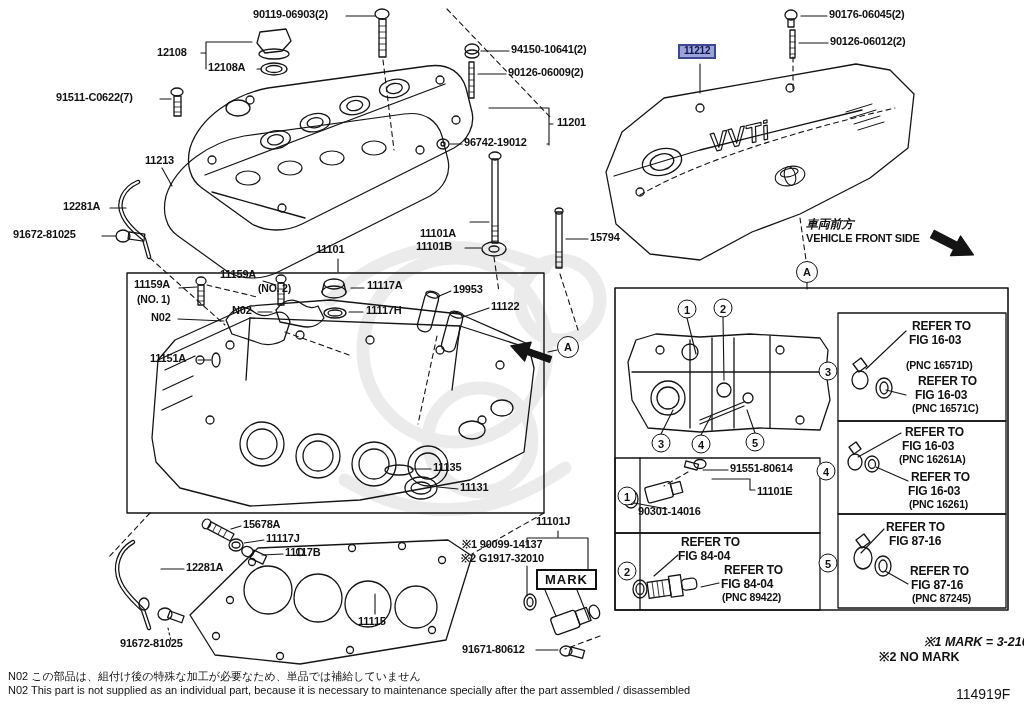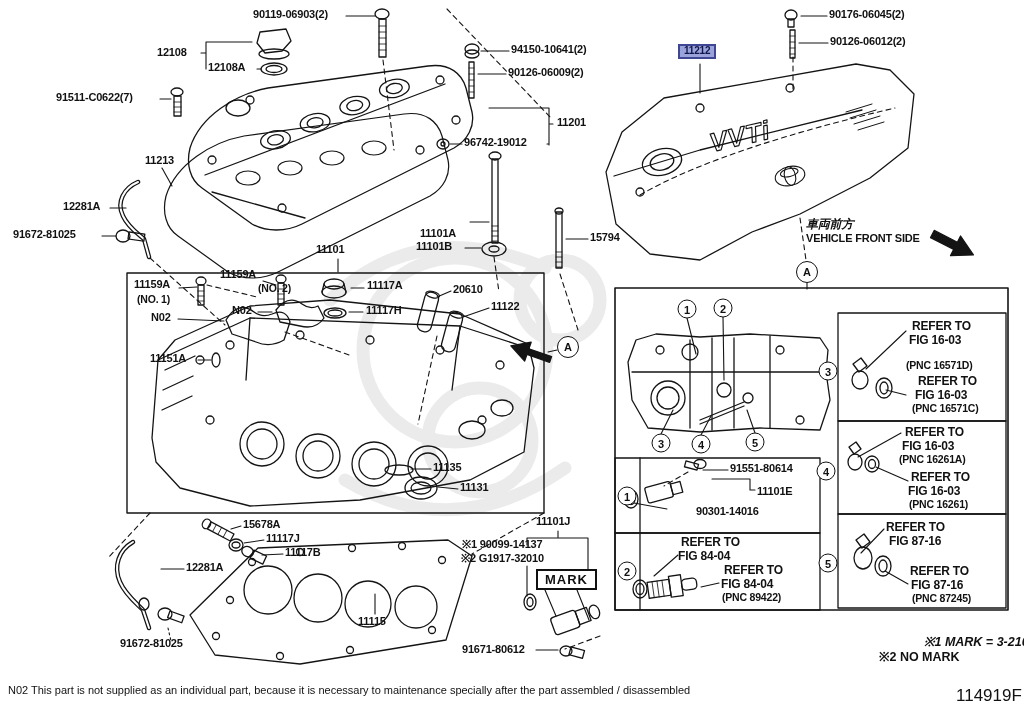--- a/index.html
+++ b/index.html
@@ -6,21 +6,21 @@
   #stage{position:relative;width:1024px;height:707px;background:#ffffff;overflow:hidden;
          font-family:"Liberation Sans",sans-serif;}
   #art{position:absolute;left:0;top:0;}
   .lbl{position:absolute;white-space:nowrap;color:#111;font-family:"Liberation Sans",sans-serif;
        font-weight:bold;letter-spacing:-0.2px;line-height:1.05;}
   .b13{font-size:11px;}
   .b12{font-size:12px;}
   .b11{font-size:10.5px;}
   .b14{font-size:10px;text-align:center;}
   .n13{font-size:12.5px;font-weight:600;letter-spacing:0;}
-  .n12{font-size:17px;font-weight:normal;letter-spacing:0;}
+  .n12{font-size:14px;font-weight:normal;letter-spacing:0;}
   .note{font-size:11px;font-weight:normal;letter-spacing:0;}
   .jp13{font-size:12px;}
   .hl{background:#9aa4da;border:2px solid #3f4795;padding:0 4px;color:#10154a;}
   .callout{position:absolute;border:1.6px solid #111;border-radius:50%;background:#fff;
            display:flex;align-items:center;justify-content:center;
            font:bold 11px "Liberation Sans",sans-serif;color:#111;transform:translate(-50%,-50%);}
   .markbox{position:absolute;border:2px solid #111;background:#fff;color:#111;
            font:bold 13px "Liberation Sans",sans-serif;padding:1px 7px;letter-spacing:1px;}
 </style>
 </head>
@@ -402,38 +402,38 @@
     <div class="lbl b13" style="left: 420px; top: 228px;">11101A</div>
     <div class="lbl b13" style="left: 416px; top: 241px;">11101B</div>
     <div class="lbl b13" style="left: 134px; top: 279px;">11159A</div>
     <div class="lbl b11" style="left: 137px; top: 294px;">(NO. 1)</div>
     <div class="lbl b13" style="left: 220px; top: 269px;">11159A</div>
     <div class="lbl b11" style="left: 223px; top: 283px; padding-left: 35px;">(NO. 2)</div>
     <div class="lbl b13" style="left: 151px; top: 312px;">N02</div>
     <div class="lbl b13" style="left: 232px; top: 305px;">N02</div>
     <div class="lbl b13" style="left: 367px; top: 280px;">11117A</div>
     <div class="lbl b13" style="left: 366px; top: 305px;">11117H</div>
-    <div class="lbl b13" style="left: 453px; top: 284px;">20610</div>
+    <div class="lbl b13" style="left: 453px; top: 284px;">19953</div>
     <div class="lbl b13" style="left: 491px; top: 301px;">11122</div>
     <div class="lbl b13" style="left: 150px; top: 353px; text-align: right;">11151A</div>
     <div class="lbl b13" style="left: 433px; top: 462px;">11135</div>
     <div class="lbl b13" style="left: 460px; top: 482px;">11131</div>
     <div class="lbl b13" style="left: 243px; top: 519px;">15678A</div>
     <div class="lbl b13" style="left: 266px; top: 533px;">11117J</div>
     <div class="lbl b13" style="left: 285px; top: 547px;">11117B</div>
     <div class="lbl b13" style="left: 186px; top: 562px;">12281A</div>
     <div class="lbl b13" style="left: 358px; top: 616px;">11115</div>
     <div class="lbl b13" style="left: 120px; top: 638px;">91672-81025</div>
     <div class="lbl b13" style="left: 536px; top: 516px;">11101J</div>
     <div class="lbl b13" style="left: 462px; top: 539px;">※1 90099-14137</div>
     <div class="lbl b13" style="left: 461px; top: 553px;">※2 G1917-32010</div>
     <div class="lbl b13" style="left: 462px; top: 644px;">91671-80612</div>
     <div class="lbl b13" style="left: 730px; top: 463px;">91551-80614</div>
     <div class="lbl b13" style="left: 757px; top: 486px;">11101E</div>
-    <div class="lbl b13" style="left: 696px; top: 506px;">90301-14016</div>
+    <div class="lbl b13" style="left: 638px; top: 506px;">90301-14016</div>
     <div class="lbl b12" style="left: 681px; top: 536px;">REFER TO</div>
     <div class="lbl b12" style="left: 678px; top: 550px;">FIG 84-04</div>
     <div class="lbl b12" style="left: 724px; top: 564px;">REFER TO</div>
     <div class="lbl b12" style="left: 721px; top: 578px;">FIG 84-04</div>
     <div class="lbl b11" style="left: 722px; top: 592px;">(PNC 89422)</div>
     <div class="lbl b12" style="left: 912px; top: 320px;">REFER TO</div>
     <div class="lbl b12" style="left: 909px; top: 334px;">FIG 16-03</div>
     <div class="lbl b11" style="left: 906px; top: 360px;">(PNC 16571D)</div>
     <div class="lbl b12" style="left: 918px; top: 375px;">REFER TO</div>
     <div class="lbl b12" style="left: 915px; top: 389px;">FIG 16-03</div>
@@ -444,20 +444,21 @@
     <div class="lbl b12" style="left: 911px; top: 471px;">REFER TO</div>
     <div class="lbl b12" style="left: 908px; top: 485px;">FIG 16-03</div>
     <div class="lbl b11" style="left: 909px; top: 499px;">(PNC 16261)</div>
     <div class="lbl b12" style="left: 886px; top: 521px;">REFER TO</div>
     <div class="lbl b12" style="left: 889px; top: 535px;">FIG 87-16</div>
     <div class="lbl b12" style="left: 910px; top: 565px;">REFER TO</div>
     <div class="lbl b12" style="left: 911px; top: 579px;">FIG 87-16</div>
     <div class="lbl b11" style="left: 912px; top: 593px;">(PNC 87245)</div>
     <div class="lbl n13" style="left: 924px; top: 636px; font-style: italic;">※1 MARK = 3-21011</div>
     <div class="lbl n13" style="left: 879px; top: 651px;">※2 NO MARK</div>
+    <div class="lbl note" style="left: 8px; top: 671px;">N02  この部品は、組付け後の特殊な加工が必要なため、単品では補給していません</div>
     <div class="lbl note" style="left: 8px; top: 685px; text-align: right;">N02  This part is not supplied as an individual part, because it is necessary to maintenance specially after the part assembled / disassembled</div>
     <div class="lbl n12" style="left: 956px; top: 687px;">114919F</div>
     <div class="callout" style="width: 20px; height: 20px; left: 568px; top: 347px;">A</div>
     <div class="callout" style="width: 20px; height: 20px; left: 807px; top: 272px;">A</div>
     <div class="callout" style="width: 17px; height: 17px; left: 687px; top: 309px;">1</div>
     <div class="callout" style="width: 17px; height: 17px; left: 723px; top: 308px;">2</div>
     <div class="callout" style="width: 17px; height: 17px; left: 661px; top: 443px;">3</div>
     <div class="callout" style="width: 17px; height: 17px; left: 701px; top: 444px;">4</div>
     <div class="callout" style="width: 17px; height: 17px; left: 755px; top: 442px;">5</div>
     <div class="callout" style="width: 17px; height: 17px; left: 627px; top: 496px;">1</div>

